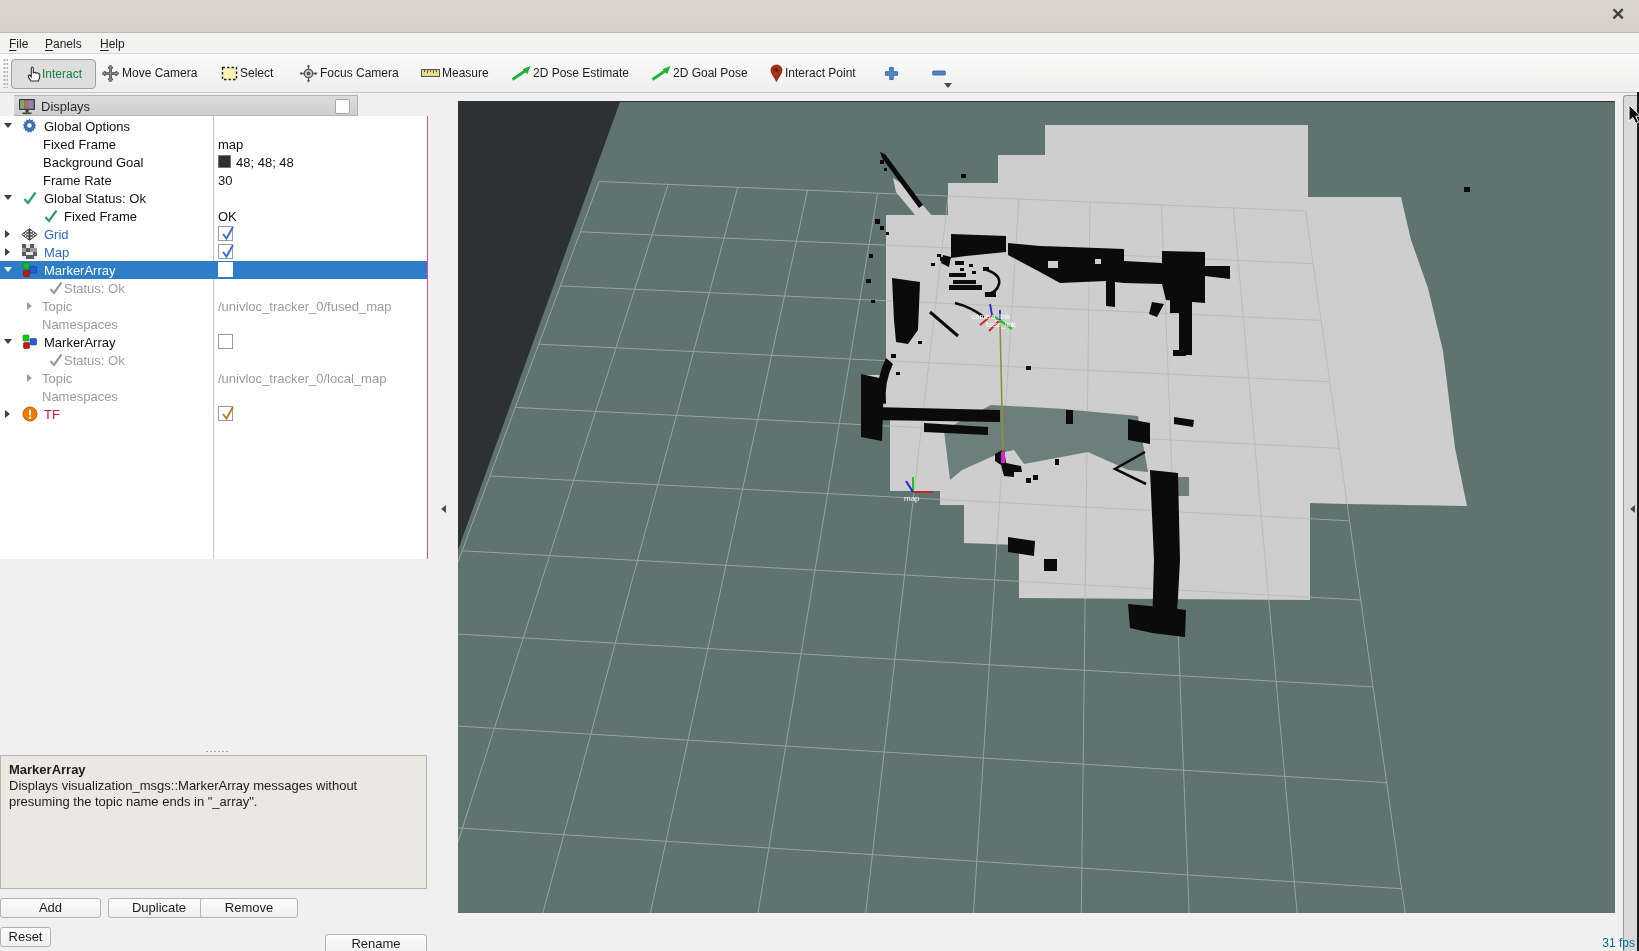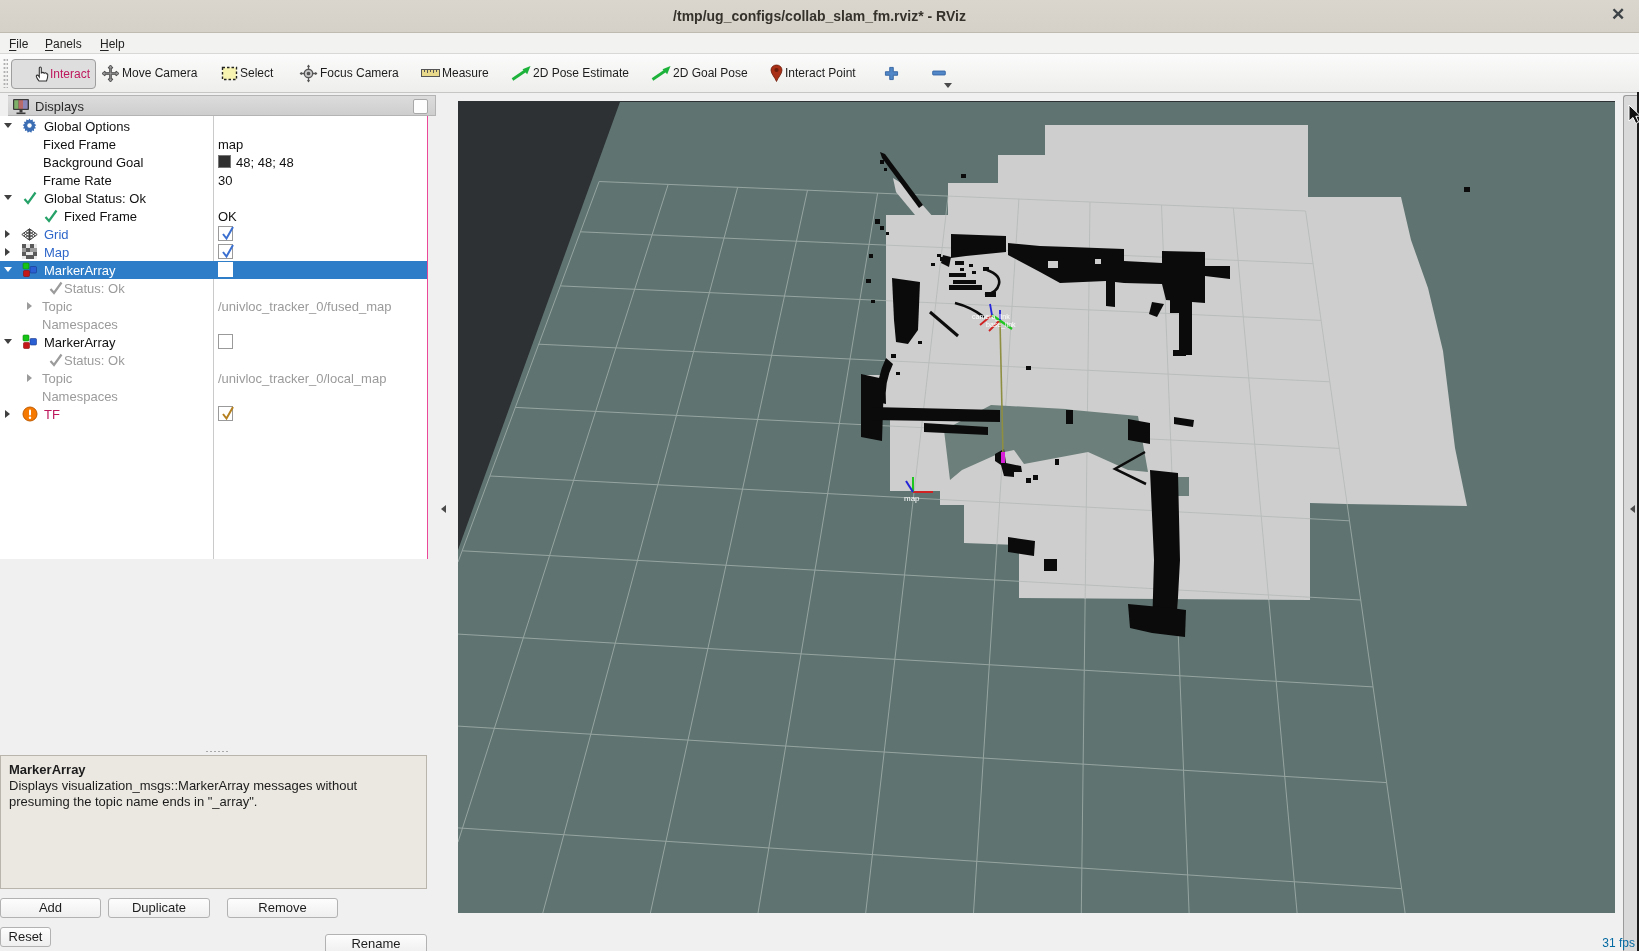--- a/index.html
+++ b/index.html
@@ -5,25 +5,25 @@
 body{font-family:"Liberation Sans",sans-serif;background:#f0f0f0;position:relative}
 #titlebar{position:absolute;left:0;top:0;width:1639px;height:33px;background:linear-gradient(#dad6ce,#d5d1c8);border-bottom:1px solid #bfbbb1}
 #titlebar .t{position:absolute;left:0;right:0;top:8px;text-align:center;font-size:14px;font-weight:bold;color:#35322c}
 #titlebar .x{position:absolute;right:12px;top:7px;width:16px;height:16px;color:#3c4245;font-size:17px;font-weight:bold;line-height:16px}
 #menubar{position:absolute;left:0;top:33px;width:1639px;height:21px;background:#f2f2f0;border-bottom:1px solid #d8d8d6}
 #menubar span{position:absolute;top:4px;font-size:12px;color:#232323}
 #menubar u{text-decoration:underline;text-underline-offset:2px}
 #toolbar{position:absolute;left:0;top:54px;width:1639px;height:39px;background:linear-gradient(#fbfbfb,#eeeeec);border-bottom:1px solid #c6c6c4}
 .tbtn{position:absolute;top:59px;height:28px;display:flex;align-items:center;font-size:12px;color:#1d1d1d}
 .tbtn svg{margin-right:2px}
-#interactbtn{position:absolute;left:11px;top:59px;width:85px;height:30px;background:#dedede;border:1px solid #9e9e9e;border-radius:4px;display:flex;align-items:center;padding-left:21px;font-size:12px;color:#be185d}
+#interactbtn{position:absolute;left:11px;top:59px;width:85px;height:30px;background:#dedede;border:1px solid #9e9e9e;border-radius:4px;display:flex;align-items:center;padding-left:13px;font-size:12px;color:#15803d}
 #tgrip{position:absolute;left:3px;top:58px;width:5px;height:30px;background-image:radial-gradient(circle,#b0b0b0 1px,transparent 1.2px);background-size:3px 4px}
 
 #dpanel{position:absolute;left:0;top:95px;width:428px;height:856px;background:#f0f0f0}
-#dhead{position:absolute;left:8px;top:0;width:428px;height:21px;background:linear-gradient(#dcdcdc,#cecece);border:1px solid #b4b4b4;border-left:none}
+#dhead{position:absolute;left:14px;top:0;width:344px;height:21px;background:linear-gradient(#dcdcdc,#cecece);border:1px solid #b4b4b4;border-left:none}
 #dhead .t{position:absolute;left:27px;top:3px;font-size:13px;color:#2a2a2a}
 #dhead .fl{position:absolute;right:7px;top:3px;width:15px;height:15px;background:#fdfdfd;border:1px solid #a8a8a8;border-radius:2px}
 #dtree{position:absolute;left:0;top:21px;width:428px;height:443px;background:#ffffff;border-right:1px solid #ec4899;overflow:hidden}
 #dtree .colsep{position:absolute;left:213px;top:0;width:1px;height:632px;background:#cacaca}
 .row{position:absolute;left:0;width:428px;height:18px;font-size:13px;color:#111}
 .row .lbl{position:absolute;top:2px}
 .row .val{position:absolute;left:218px;top:2px}
 .row.sel{background:#2e7dc8;color:#fff}
 .row.gray{color:#9b9b9b}
 .row .arr{position:absolute;top:6px;width:0;height:0}
@@ -40,21 +40,20 @@
 .pbtn{position:absolute;height:20px;background:linear-gradient(#fdfdfd,#efefef);border:1px solid #b2b2b2;border-radius:3px;font-size:13px;color:#1d1d1d;text-align:center;line-height:18px}
 
 #vp{position:absolute;left:458px;top:101px;width:1157px;height:812px}
 #rstrip{position:absolute;left:1623px;top:95px;width:14px;height:856px;background:#d9d9d9;border-left:1px solid #9a9a9a;border-top:1px solid #9a9a9a;border-radius:3px 0 0 0}
 #redge{position:absolute;left:1637px;top:92px;width:2px;height:859px;background:#1b1b1b}
 #fps{position:absolute;right:4px;top:936px;font-size:12px;color:#0369a1}
 .colarr{position:absolute;width:0;height:0;border-top:4px solid transparent;border-bottom:4px solid transparent;border-right:5px solid #4a4a4a}
 </style></head>
 <body>
 <div id="titlebar">
-    <div class="t">/tmp/ug_configs/collab_slam_fm.rviz* - RViz</div>
     <div class="x">✕</div>
   </div>
 <div id="menubar">
  <span style="left:9px"><u>F</u>ile</span>
  <span style="left:45px"><u>P</u>anels</span>
  <span style="left:100px"><u>H</u>elp</span>
 </div>
 <div id="toolbar"></div>
 <div id="tgrip"></div>
 <div id="interactbtn">
@@ -295,21 +294,21 @@
           <svg width="16" height="18" viewBox="0 0 16 18">
             <path d="M3 9 L6.5 13.5 L13 2" stroke="#b5801f" stroke-width="2" fill="none"></path>
           </svg>
         </div>
       </div>
  </div>
  <div id="splitgrip"></div>
  <div id="ddesc"><b>MarkerArray</b><br>Displays visualization_msgs::MarkerArray messages without presuming the topic name ends in "_array".</div>
  <div class="pbtn" style="left:0px;top:803px;width:101px">Add</div>
  <div class="pbtn" style="left:108px;top:803px;width:102px">Duplicate</div>
- <div class="pbtn" style="left:227px;top:803px;width:111px">Remove</div>
+ <div class="pbtn" style="left:200px;top:803px;width:98px">Remove</div>
  <div class="pbtn" style="left:325px;top:839px;width:102px">Rename</div>
  <div class="pbtn" style="left:0px;top:832px;width:51px">Reset</div>
 </div>
 
 <svg id="vp" viewBox="458 101 1157 812">
  <rect x="458" y="101" width="1157" height="812" fill="#2d3134"></rect>
  <polygon points="620,102 1615,102 1615,913 458,913 458,550" fill="#5f7471"></polygon>
  <g stroke="#96a4a0" stroke-width="1" fill="none">
 <line x1="599.1" y1="181.5" x2="1305.6" y2="211.0"></line>
 <line x1="580.4" y1="231.8" x2="1313.1" y2="263.7"></line>

